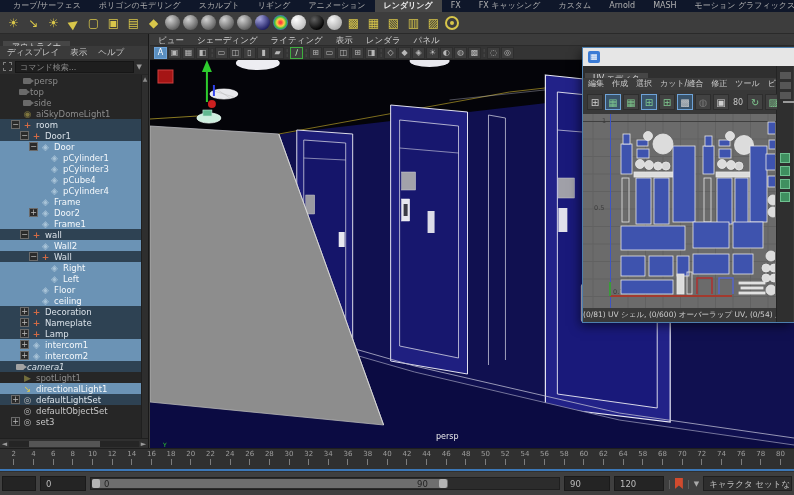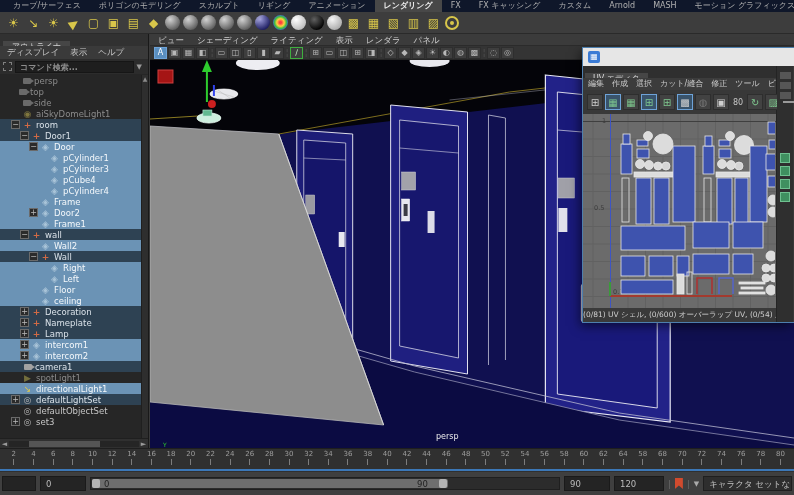--- a/index.html
+++ b/index.html
@@ -23,21 +23,21 @@
   .sp-black{background:radial-gradient(circle at 35% 30%,#606060,#020202 75%);}
   .sp-light{background:radial-gradient(circle at 35% 30%,#f4f4f4,#a8a8a8 80%);}
   .shi-target{width:14px;height:14px;border-radius:50%;border:2px solid #d8c64a;position:relative;}
   .shi-target::after{content:"";position:absolute;left:3px;top:3px;width:4px;height:4px;border-radius:50%;background:#d8c64a;}
 
   
   .outliner{position:absolute;left:0;top:34px;width:149px;height:414px;background:#262626;border-right:1px solid #191919;display:flex;flex-direction:column;}
   .otabrow{height:12px;background:#313131;flex:none;}
   .otab{display:inline-block;background:#464646;color:#d5d5d5;font-size:8px;line-height:12px;padding:0 9px;margin-left:3px;}
   .omenus{height:13px;background:#3a3a3a;display:flex;gap:11px;padding-left:7px;font-size:8.5px;color:#c9c9c9;line-height:13px;flex:none;}
-  .osearch{height:15px;background:#2c2c2c;display:flex;align-items:center;padding:0 3px;flex:none;font-weight:bold;}
+  .osearch{height:15px;background:#2c2c2c;display:flex;align-items:center;padding:0 3px;flex:none;}
   .osic{width:9px;height:9px;border:1px dashed #808080;margin-right:3px;flex:none;}
   .osinput{flex:1;height:12px;background:#1e1e1e;border:1px solid #161616;color:#8d8d8d;font-size:8px;line-height:11px;padding-left:4px;overflow:hidden;white-space:nowrap;}
   .oscaret{color:#9a9a9a;font-size:7px;padding:0 3px;}
   .otree{flex:1;overflow:hidden;position:relative;padding-top:1px;}
   .orow{height:11px;display:flex;align-items:center;font-size:8.5px;color:#c6c6c6;white-space:nowrap;overflow:hidden;}
   .orow.s-light{background:#6b93b5;color:#f4f8fb;}
   .orow.s-dark{background:#2e4253;color:#d9e1e8;}
   .orow.s-dim{color:#8b8b8b;}
   .orow.s-dim .oi{opacity:.55;}
   .exp{width:9px;height:9px;margin-right:2px;flex:none;font-size:8px;line-height:8px;text-align:center;color:#bbb;}
@@ -309,21 +309,21 @@
         <div class="orow s-light" style="padding-left: 20px;">
           <span class="exp e-plus">+</span>
           <span class="oi oi-mesh">◈</span>
           <span class="olabel">intercom1</span>
         </div>
         <div class="orow s-light" style="padding-left: 20px;">
           <span class="exp e-plus">+</span>
           <span class="oi oi-mesh">◈</span>
           <span class="olabel">intercom2</span>
         </div>
-        <div class="orow s-dark" style="padding-left: 12px;">
+        <div class="orow s-dark" style="padding-left: 4px; font-style: italic;">
           <span class="exp e-leaf"></span>
           <span class="oi oi-cam"></span>
           <span class="olabel">camera1</span>
         </div>
         <div class="orow s-dim" style="padding-left: 11px;">
           <span class="exp e-leaf"></span>
           <span class="oi oi-spot">▶</span>
           <span class="olabel">spotLight1</span>
         </div>
         <div class="orow s-light" style="padding-left: 11px;">

